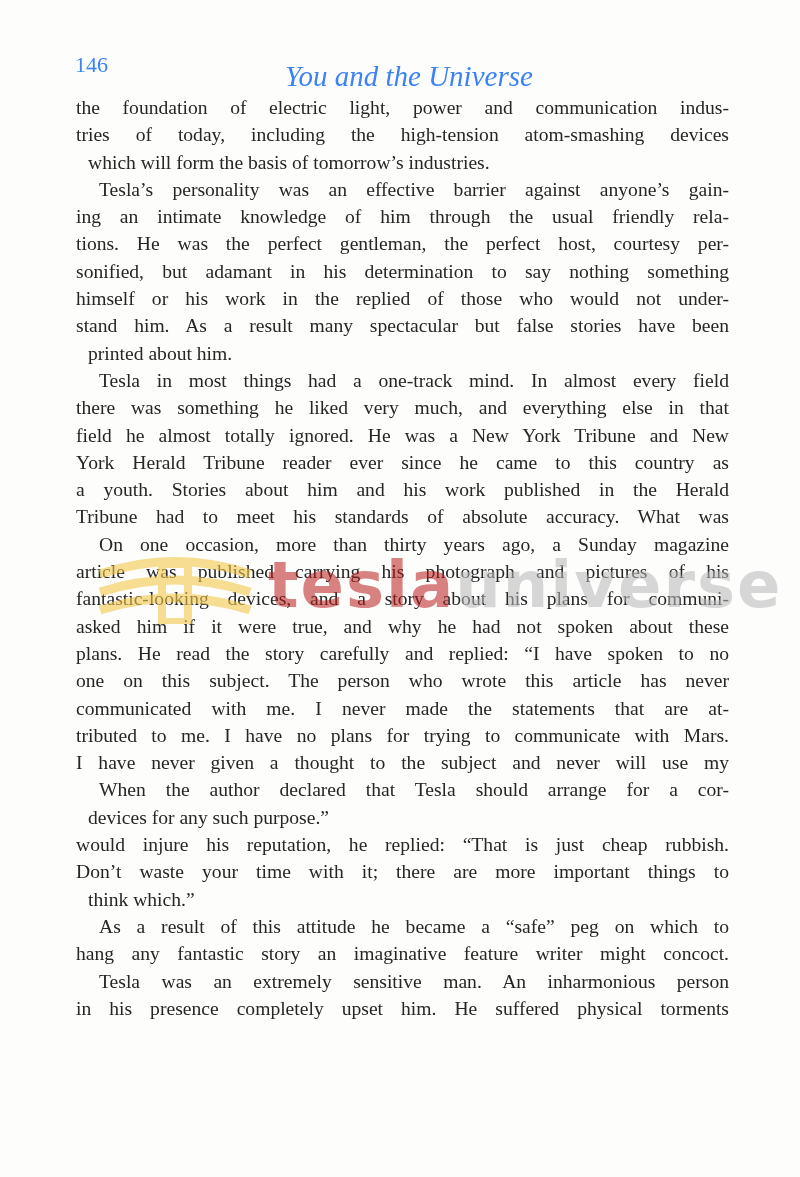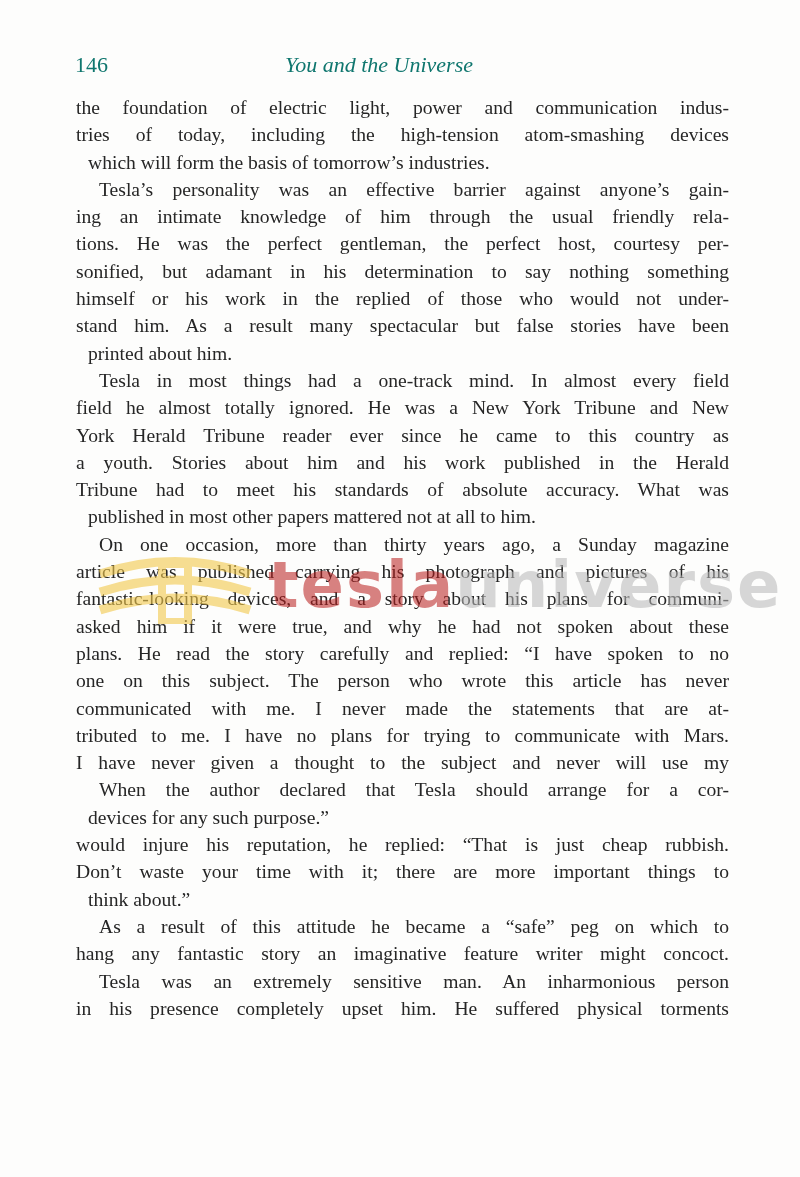--- a/index.html
+++ b/index.html
@@ -1,20 +1,20 @@
 <!DOCTYPE html>
 <html><head>
 <meta charset="utf-8">
 <style>
   html, body { margin:0; padding:0; background:#ffffff; }
   body { width:800px; height:1177px; position:relative; overflow:hidden; }
   .page { position:absolute; left:0; top:0; width:800px; height:1177px; background:#fdfdfc; }
-  .header { position:absolute; top:52px; left:75px; width:655px; height:30px; font-family:"Liberation Serif", serif; color:#0f766e; }
+  .header { position:absolute; top:52px; left:75px; width:655px; height:30px; font-family:"Liberation Serif", serif; color:#3b82f6; }
   .pageno { position:absolute; left:0; top:0; font-size:22px; }
-  .running { position:absolute; left:210px; top:0; font-size:22px; font-style:italic; }
+  .running { position:absolute; left:210px; top:8px; font-size:29px; font-style:italic; }
   .body { position:absolute; left:76px; top:94px; width:653px; font-family:"Liberation Serif", serif; font-size:19.6px; color:#262626; }
   .line { height:27.3px; line-height:27.3px; white-space:nowrap; text-align:justify; text-align-last:justify; }
   .line.last { text-align-last:left;margin-left:12px; }
   .line.indent { padding-left:23px; }
   .watermark { position:absolute; left:90px; top:554px; width:680px; height:70px; pointer-events:none; }
   .wm-text { position:absolute; left:178px; top:-6px; font-family:"DejaVu Sans", sans-serif; font-size:64px; font-weight:bold; letter-spacing:2px; opacity:0.55; }
   .wm-a { color:#b91c1c; }
   .wm-b { color:#b8b8b8; }
   .wm-logo { position:absolute; left:0; top:0; width:170px; height:70px; opacity:0.6; }
 </style>
@@ -32,39 +32,39 @@
       <div class="line ">tries of today, including the high-tension atom-smashing devices</div>
       <div class="line last">which will form the basis of tomorrow’s industries.</div>
       <div class="line indent">Tesla’s personality was an effective barrier against anyone’s gain-</div>
       <div class="line ">ing an intimate knowledge of him through the usual friendly rela-</div>
       <div class="line ">tions. He was the perfect gentleman, the perfect host, courtesy per-</div>
       <div class="line ">sonified, but adamant in his determination to say nothing something</div>
       <div class="line ">himself or his work in the replied of those who would not under-</div>
       <div class="line ">stand him. As a result many spectacular but false stories have been</div>
       <div class="line last">printed about him.</div>
       <div class="line indent">Tesla in most things had a one-track mind. In almost every field</div>
+      <div class="line ">there was something he liked very much, and everything else in that</div>
       <div class="line ">field he almost totally ignored. He was a New York Tribune and New</div>
       <div class="line ">York Herald Tribune reader ever since he came to this country as</div>
       <div class="line ">a youth. Stories about him and his work published in the Herald</div>
       <div class="line ">Tribune had to meet his standards of absolute accuracy. What was</div>
-      <div class="line last">published in most other papers mattered not at all to him.</div>
       <div class="line indent">On one occasion, more than thirty years ago, a Sunday magazine</div>
       <div class="line ">article was published carrying his photograph and pictures of his</div>
       <div class="line ">fantastic-looking devices, and a story about his plans for communi-</div>
       <div class="line ">asked him if it were true, and why he had not spoken about these</div>
       <div class="line ">plans. He read the story carefully and replied: “I have spoken to no</div>
       <div class="line ">one on this subject. The person who wrote this article has never</div>
       <div class="line ">communicated with me. I never made the statements that are at-</div>
       <div class="line ">tributed to me. I have no plans for trying to communicate with Mars.</div>
       <div class="line ">I have never given a thought to the subject and never will use my</div>
       <div class="line indent">When the author declared that Tesla should arrange for a cor-</div>
       <div class="line last">devices for any such purpose.”</div>
       <div class="line ">would injure his reputation, he replied: “That is just cheap rubbish.</div>
       <div class="line ">Don’t waste your time with it; there are more important things to</div>
-      <div class="line last">think about.”</div>
+      <div class="line last">think which.”</div>
       <div class="line indent">As a result of this attitude he became a “safe” peg on which to</div>
       <div class="line ">hang any fantastic story an imaginative feature writer might concoct.</div>
       <div class="line indent">Tesla was an extremely sensitive man. An inharmonious person</div>
       <div class="line ">in his presence completely upset him. He suffered physical torments</div>
     </div>
 
   <div class="watermark">
     <svg class="wm-logo" viewBox="0 0 170 70">
       <g fill="none" stroke="#f2c84b" stroke-width="9">
         <path d="M10 20 Q85 -5 160 20"></path>

